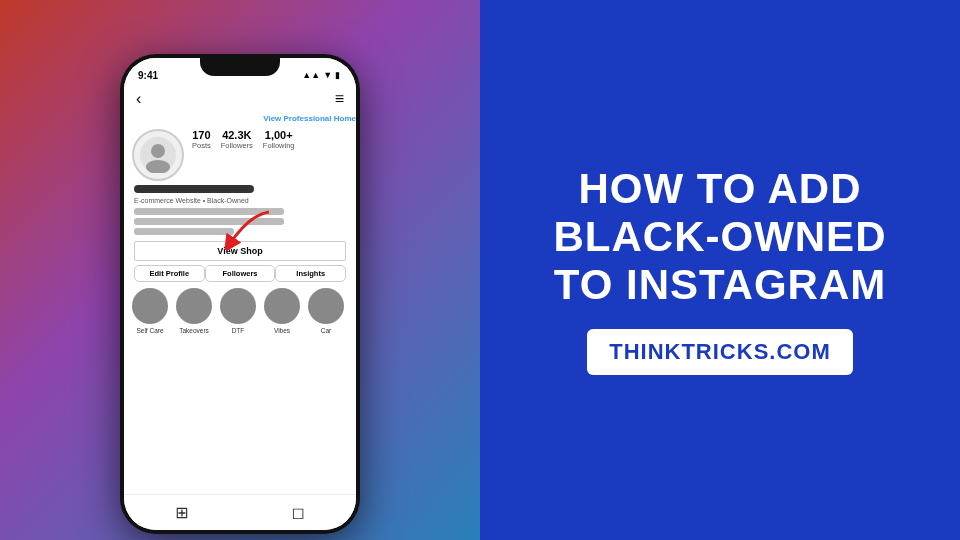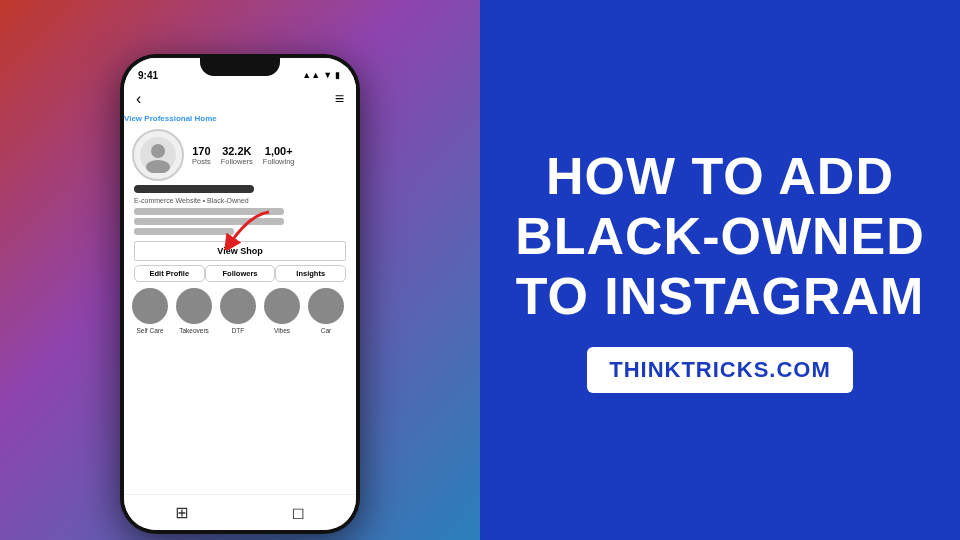--- a/index.html
+++ b/index.html
@@ -31,21 +31,21 @@
       display: flex;
       flex-direction: column;
       align-items: center;
       justify-content: center;
       padding: 30px;
       gap: 20px;
     }
 
     .right-panel .title {
       color: #ffffff;
-      font-size: 52px;
+      font-size: 42px;
       font-weight: 900;
       text-align: center;
       line-height: 1.15;
       letter-spacing: 1px;
       text-transform: uppercase;
     }
 
     .right-panel .domain-box {
       background: #ffffff;
       border-radius: 6px;
@@ -140,31 +140,30 @@
       color: #000;
     }
 
     .ig-nav-menu {
       font-size: 16px;
       color: #000;
     }
 
     
     .view-professional {
-      text-align: left;
+      text-align: right;
       font-size: 8px;
       color: #3897f0;
       padding: 2px 0;
       font-weight: 600;
     }
 
     
     .profile-header {
       display: flex;
-      align-items: center;
       padding: 4px 10px 4px 8px;
       gap: 8px;
     }
 
     .avatar-circle {
       width: 52px;
       height: 52px;
       border-radius: 50%;
       border: 2px solid #ccc;
       background: #f0f0f0;
@@ -352,21 +351,21 @@
               <circle cx="18" cy="14" r="7" fill="#999"></circle>
               <ellipse cx="18" cy="30" rx="12" ry="7" fill="#999"></ellipse>
             </svg>
           </div>
           <div class="stats-row">
             <div class="stat-item">
               <span class="stat-number">170</span>
               <span class="stat-label">Posts</span>
             </div>
             <div class="stat-item">
-              <span class="stat-number">32.2K</span>
+              <span class="stat-number">42.3K</span>
               <span class="stat-label">Followers</span>
             </div>
             <div class="stat-item">
               <span class="stat-number">1,00+</span>
               <span class="stat-label">Following</span>
             </div>
           </div>
         </div>
 
         <div class="bio-area">

